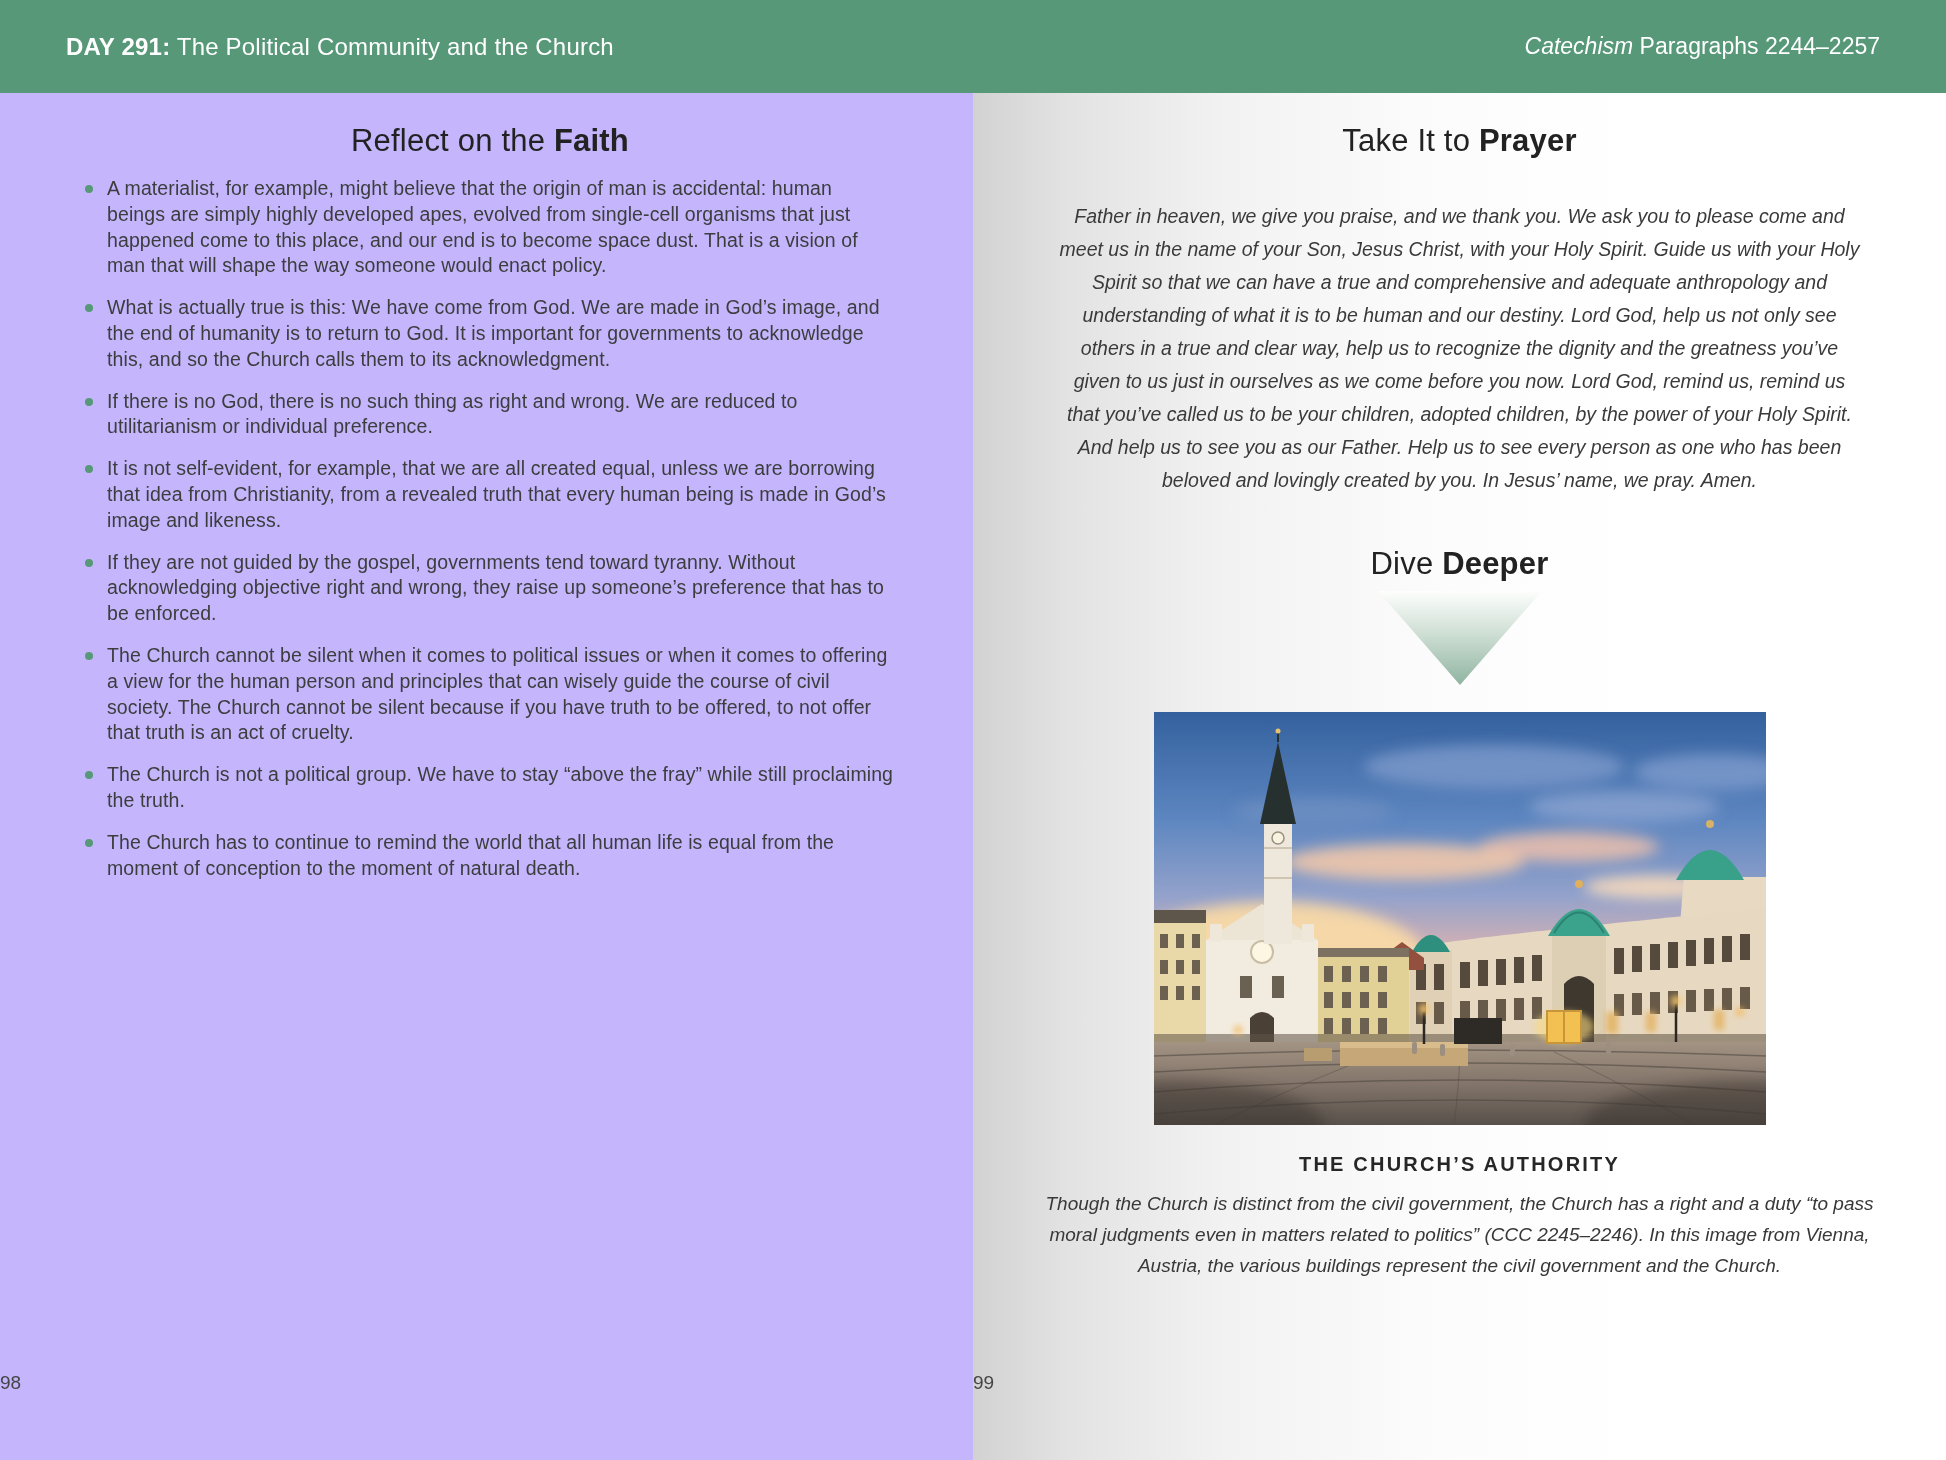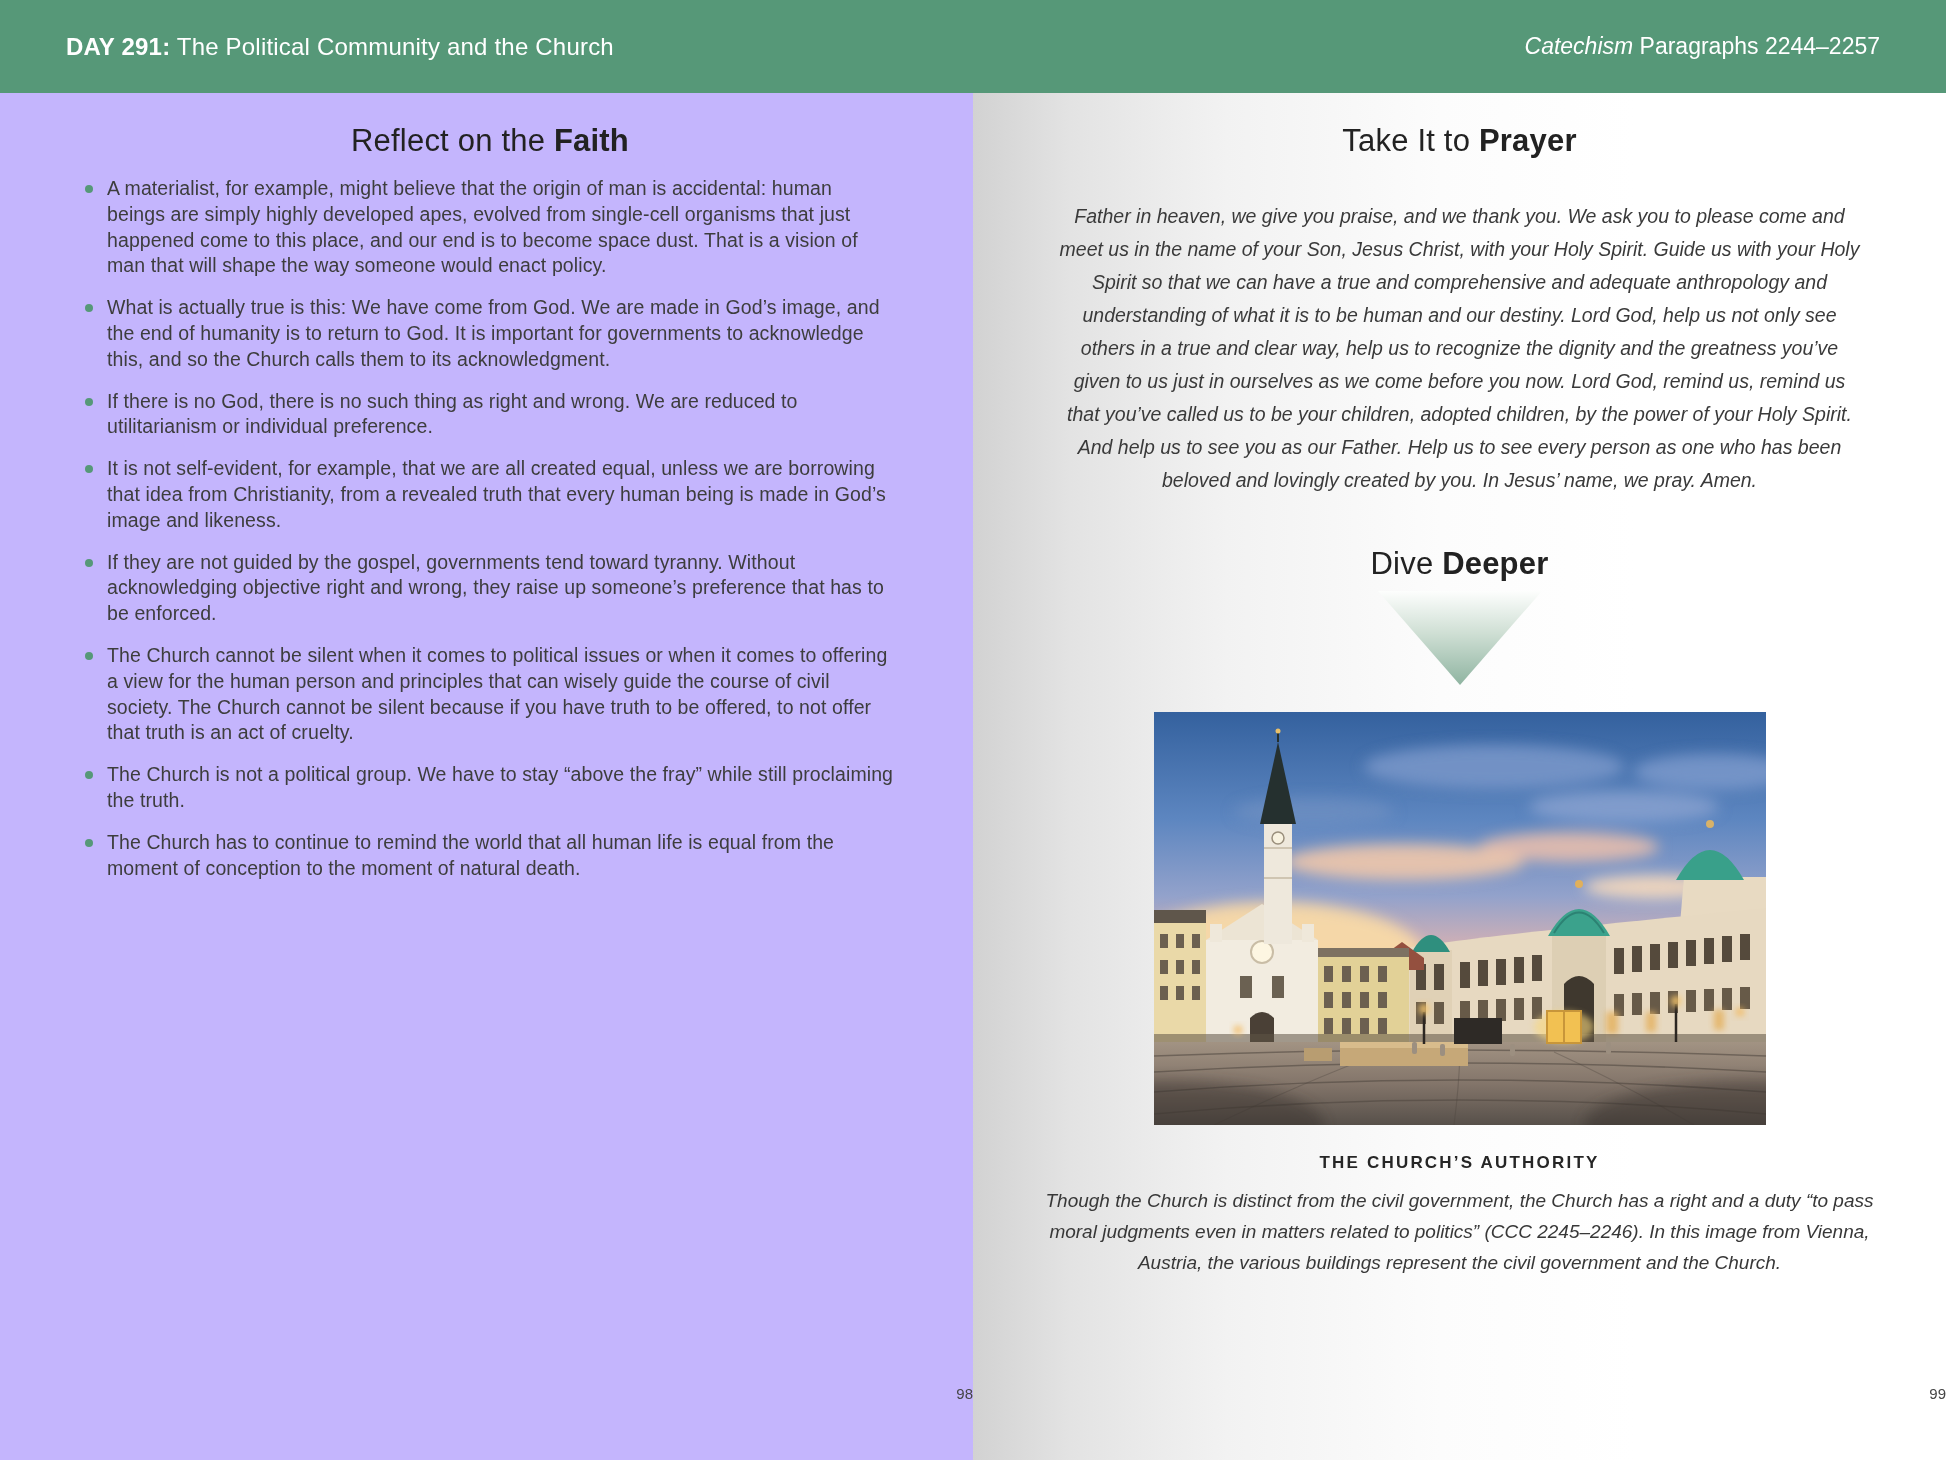--- a/index.html
+++ b/index.html
@@ -40,37 +40,37 @@
   .bullets li{
     position:relative;padding-left:22px;margin-bottom:16px;
     font-size:19.5px;line-height:25.8px;color:#3d3d3d;letter-spacing:.1px;
   }
   .bullets .dot{
     position:absolute;left:0;top:9px;width:8px;height:8px;border-radius:50%;
     background:#569878;
   }
 
   .pagenum{
-    position:absolute;bottom:58px;left:0;width:100%;text-align:right;
-    font-size:15px;color:#454545;
+    position:absolute;bottom:66px;left:0;width:100%;text-align:left;
+    font-size:19px;color:#454545;
   }
 
   
   .prayer{
     width:800px;margin:38px auto 0 auto;text-align:center;font-style:italic;
     font-size:19.5px;line-height:33px;color:#3a3a3a;
   }
   .dive-title{margin-top:46px;}
   .dive-arrow{display:block;margin:6px auto 0 auto;}
   .photo-frame{
     width:612px;height:413px;margin:27px auto 0 auto;overflow:hidden;
     background:#7ea3d4;
   }
   .caption-title{
-    margin:28px 0 0 0;text-align:center;font-size:17px;font-weight:800;
+    margin:28px 0 0 0;text-align:center;font-size:20px;font-weight:800;
     letter-spacing:2.2px;color:#262626;
   }
   .caption{
     width:830px;margin:12px auto 0 auto;text-align:center;font-style:italic;
     font-size:19px;line-height:31px;color:#383838;
   }
 </style>
 </head>
 <body>
 

